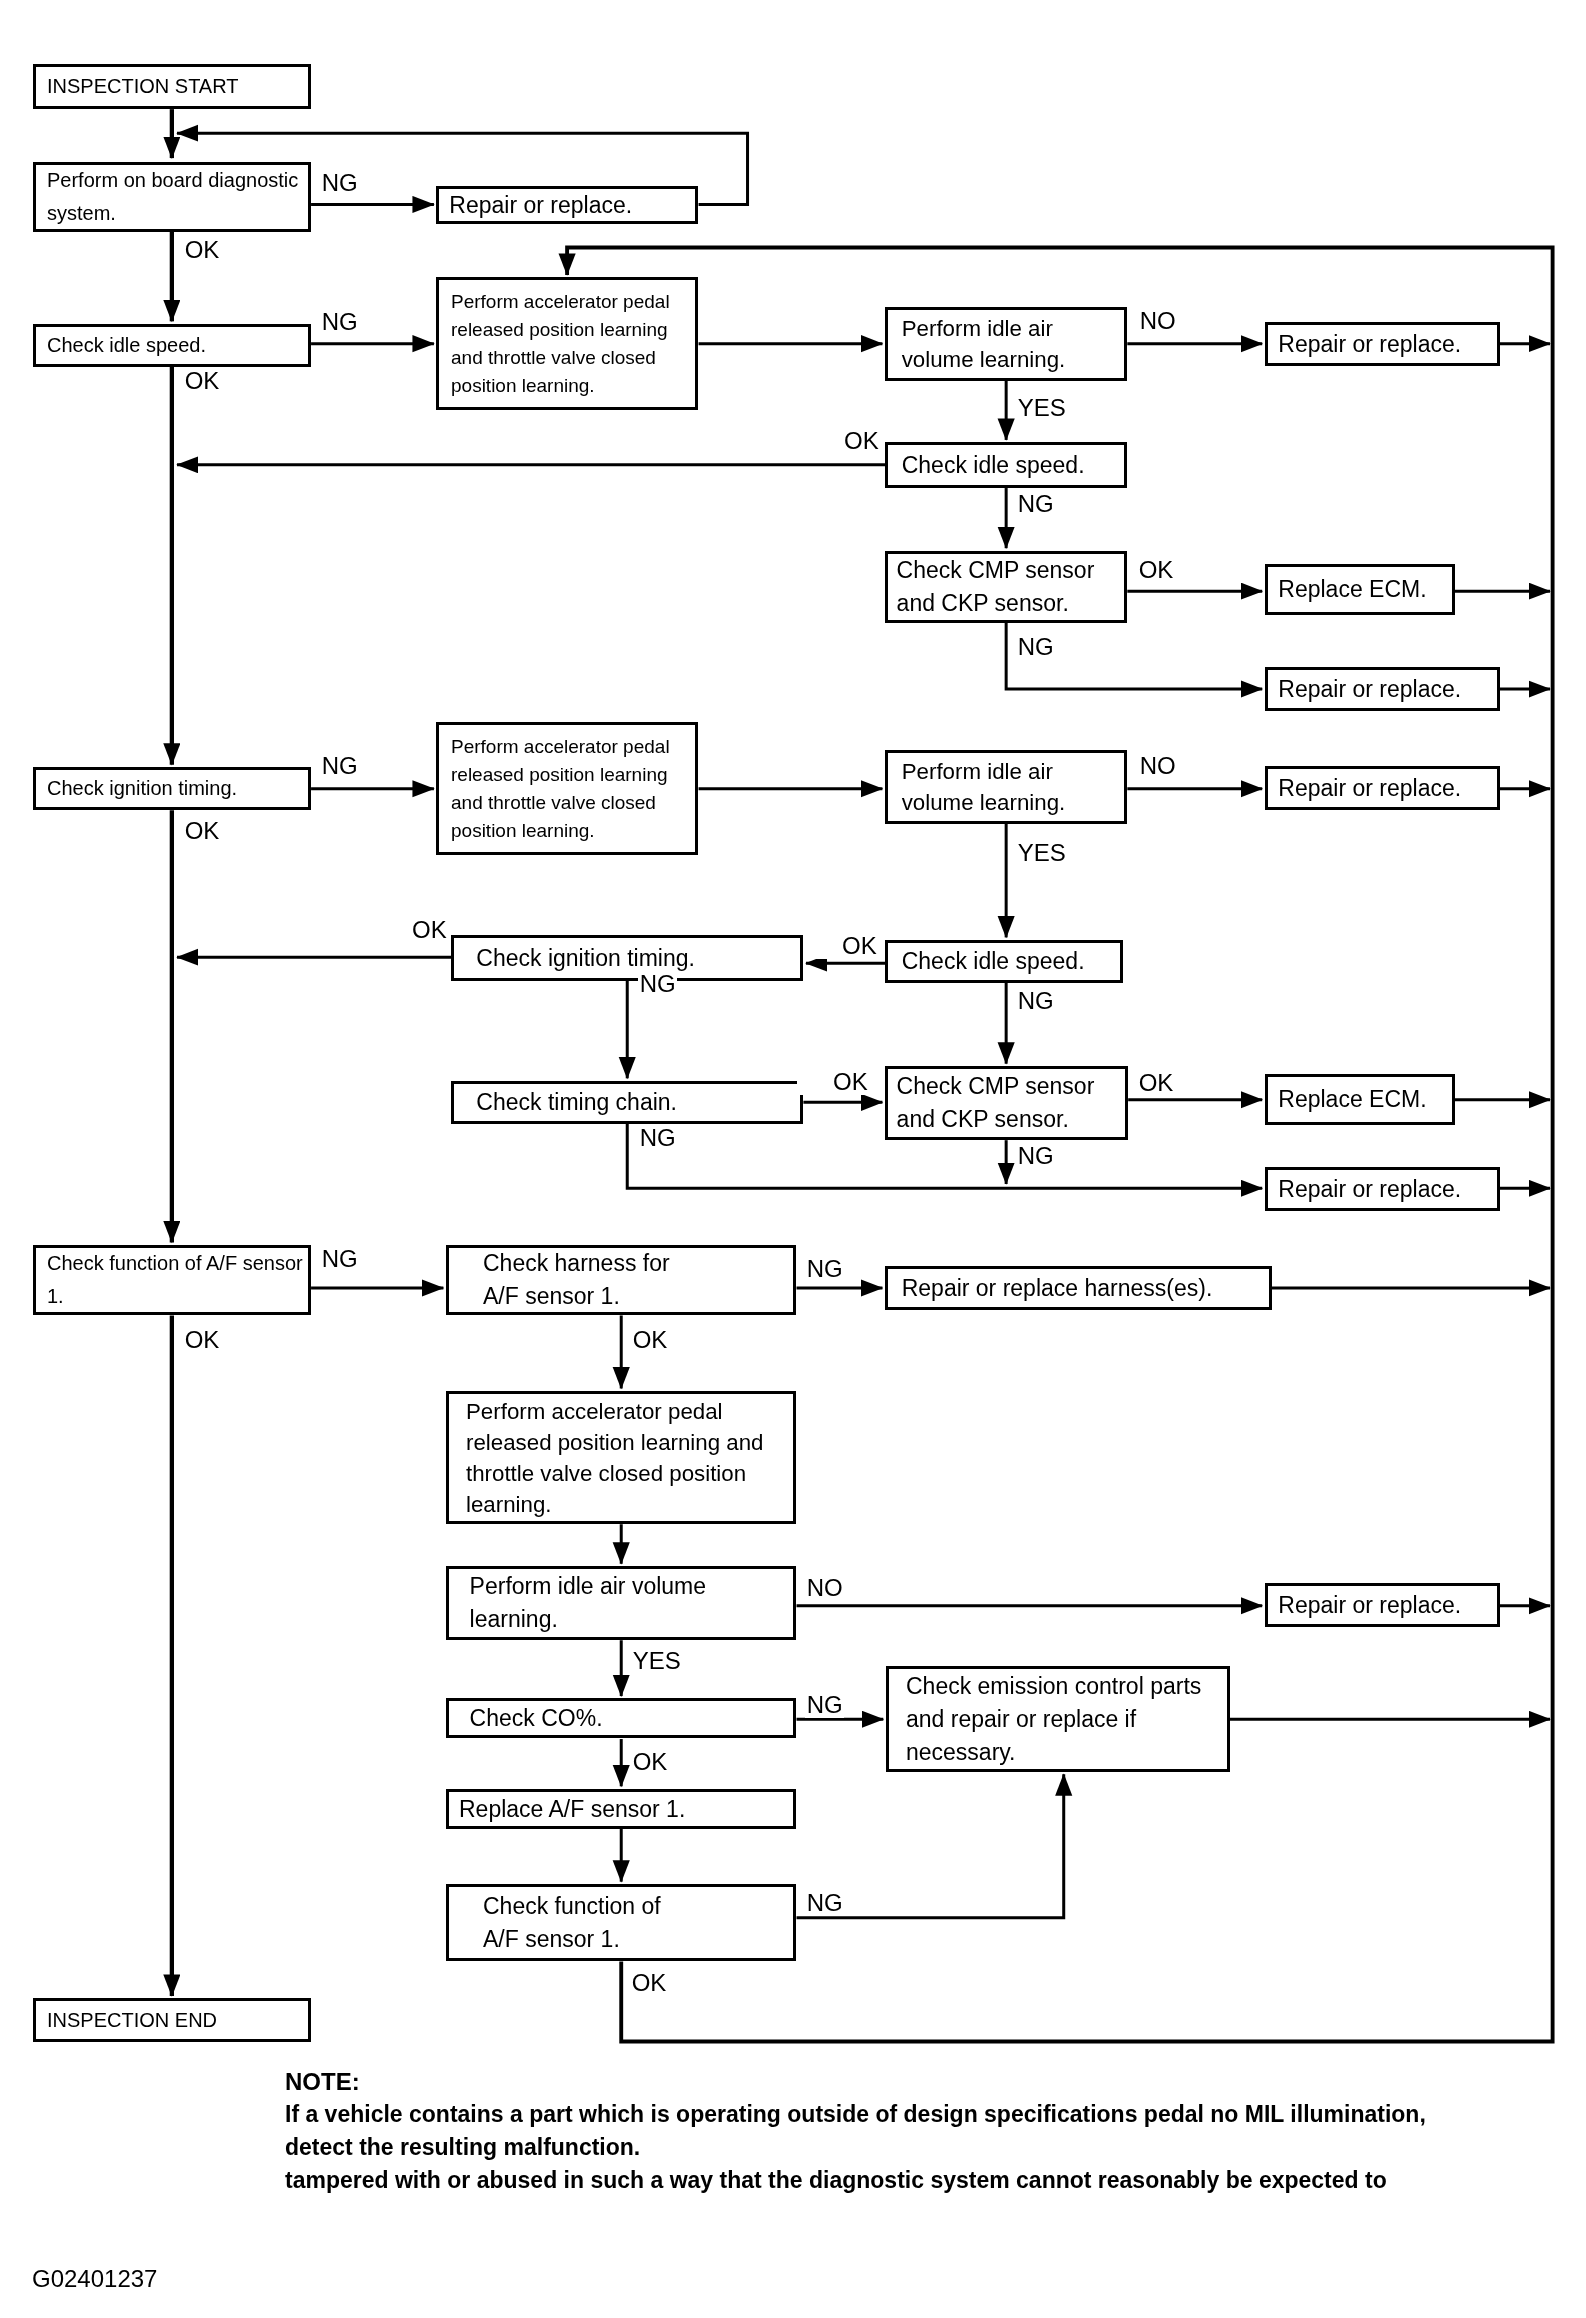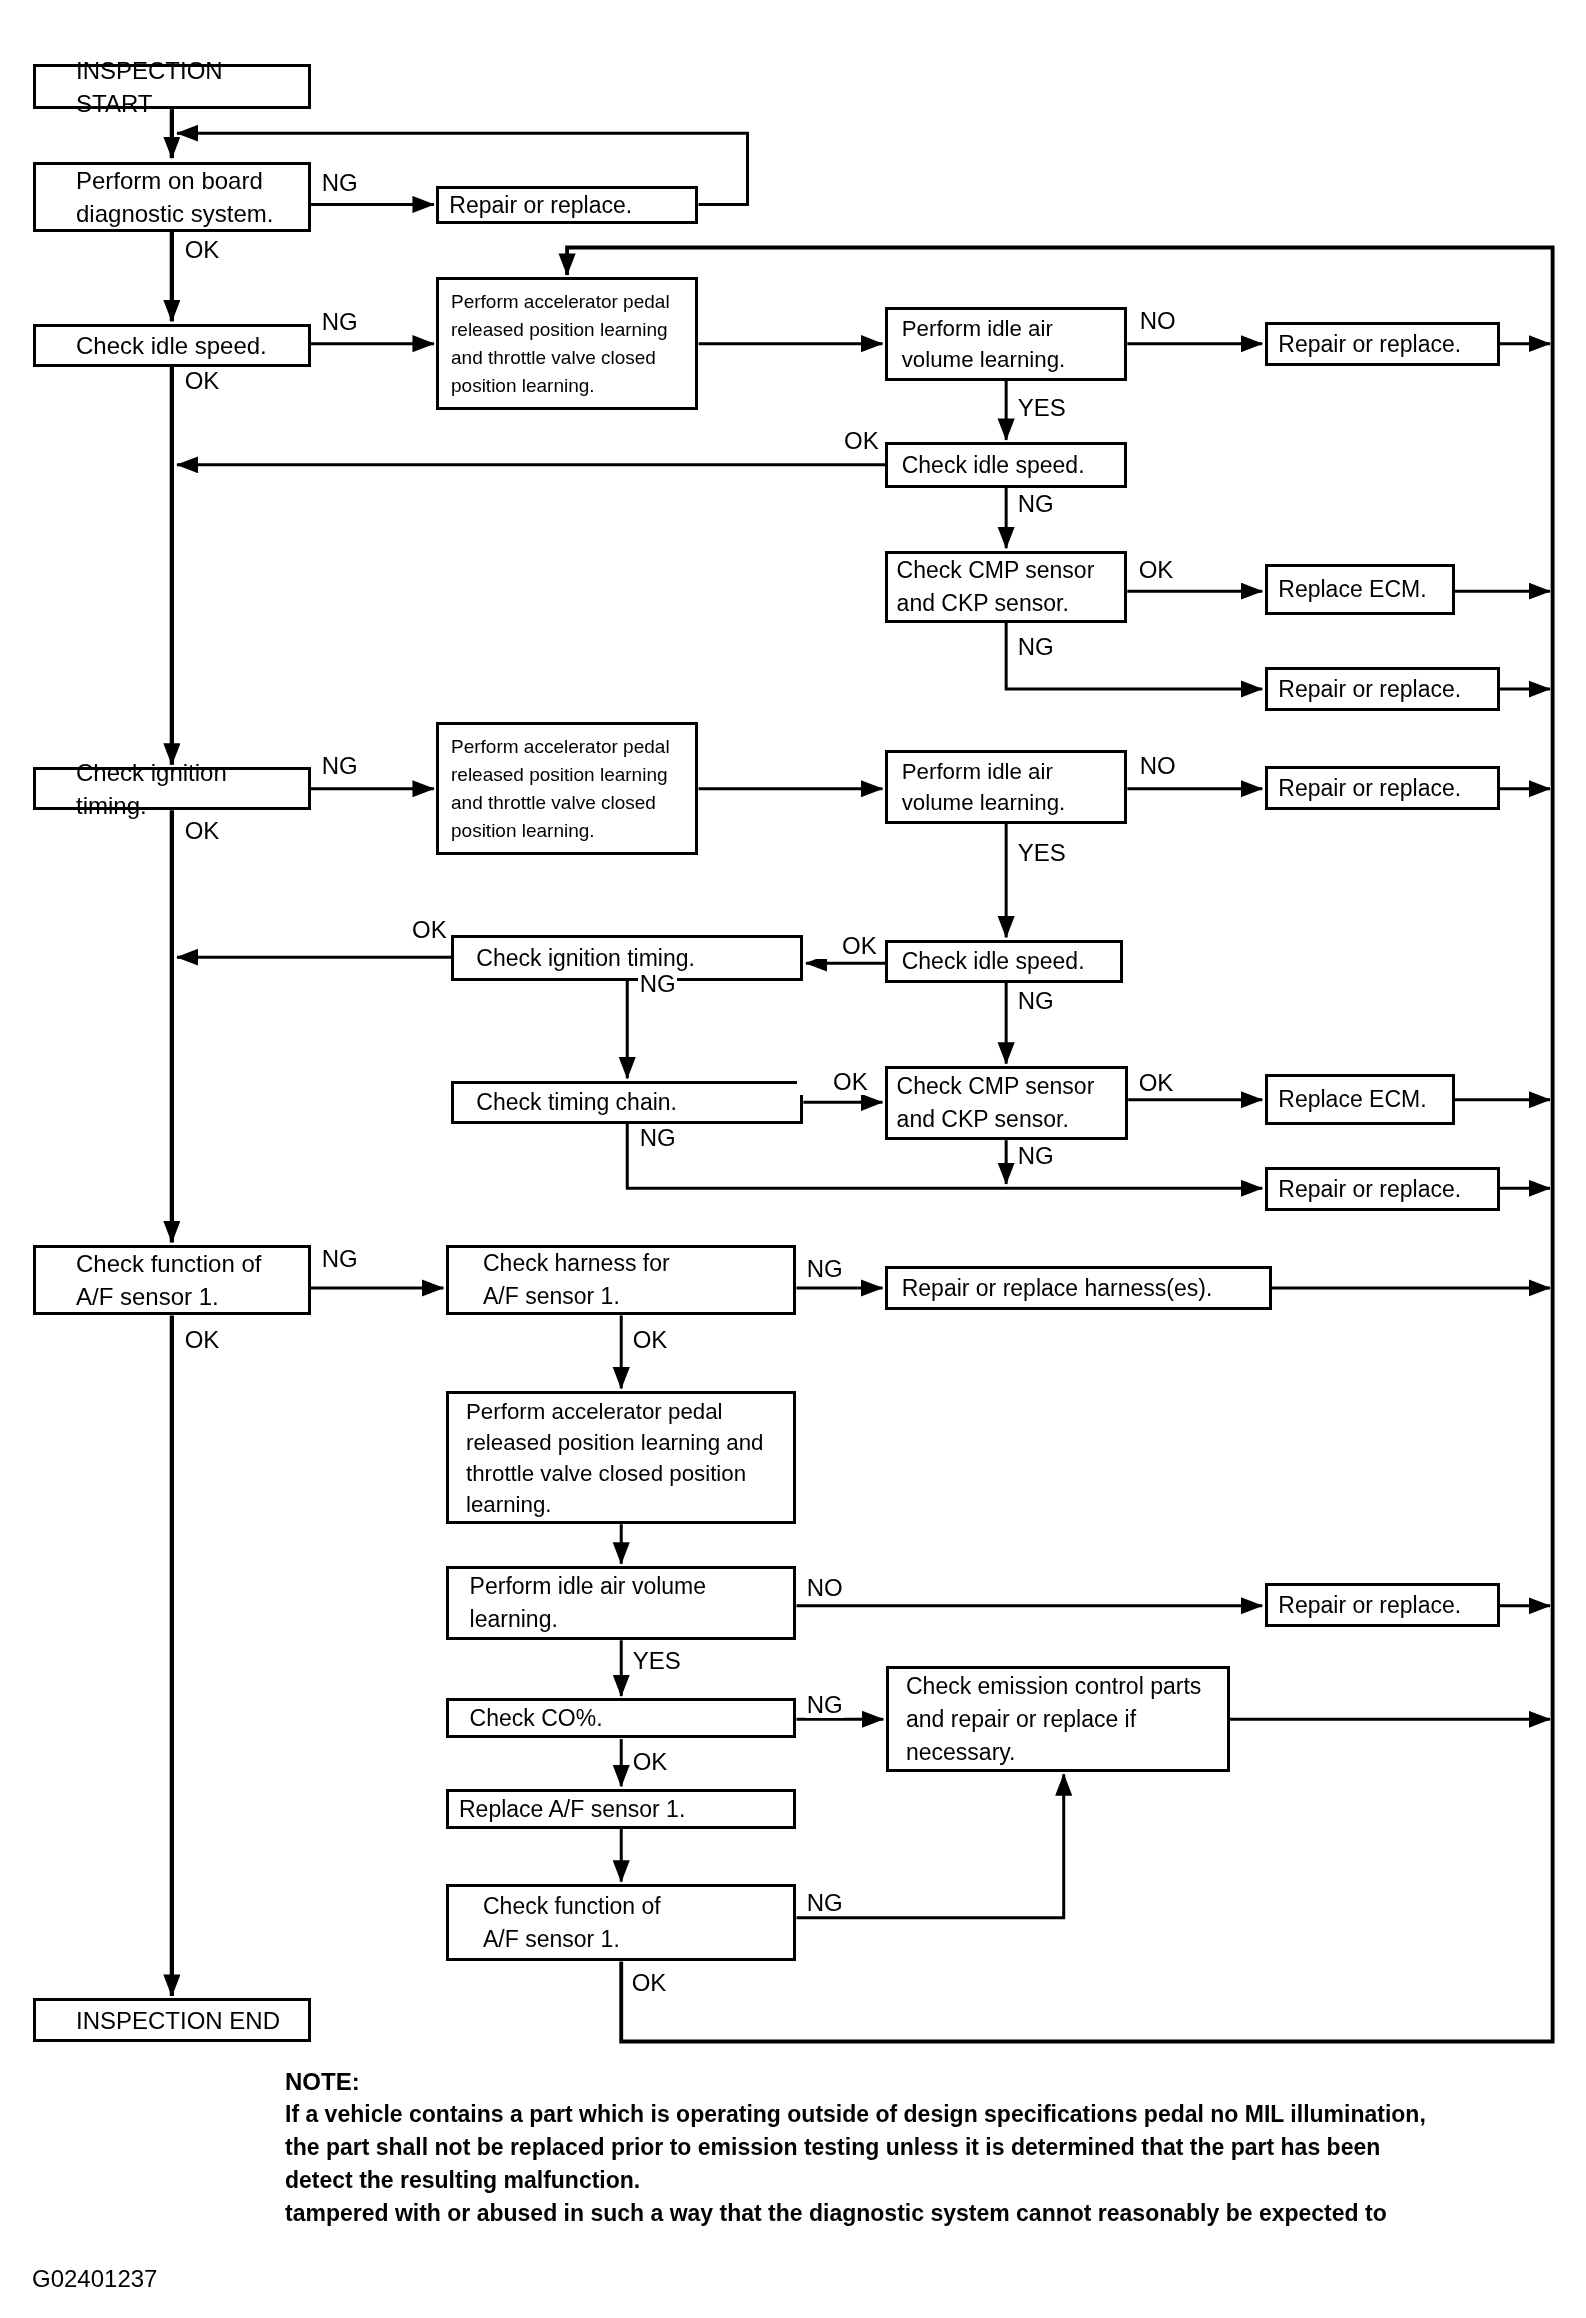--- a/index.html
+++ b/index.html
@@ -16,21 +16,21 @@
   #wires polyline.b{stroke-width:4.5;}
   .box{
     position:absolute;box-sizing:border-box;
     border:3.4px solid #000;background:#fff;
     display:flex;align-items:center;
     font-size:23px;line-height:33px;
     padding-left:13.7px;padding-right:5.2px;
     white-space:normal;
   }
   .box .txt{display:block;}
-  .c1{padding-left:40px;font-size:24px;}
+  .c1{padding-left:11px;font-size:20px;}
   .a{font-size:19px;line-height:28px;padding-left:12px;padding-right:1.7px;}
   .a3{font-size:22.3px;line-height:31px;padding-left:17px;}
   .em{line-height:33px;padding-left:17px;}
   .wrap240 .txt{max-width:215px;}
   .lbl{
     position:absolute;font-size:24px;line-height:26px;
     background:#fff;padding:0 1.7px;white-space:nowrap;
   }
   .lbl.ra{text-align:right;width:69px;}
   #note{position:absolute;left:285px;top:2065px;font-weight:bold;}
@@ -224,21 +224,20 @@
   <div class="lbl" style="left:805px;top:1575px">NO</div>
   <div class="lbl" style="left:631px;top:1648px">YES</div>
   <div class="lbl" style="left:805px;top:1692px">NG</div>
   <div class="lbl" style="left:631px;top:1749px">OK</div>
   <div class="lbl" style="left:805px;top:1890px">NG</div>
   <div class="lbl" style="left:630px;top:1970px">OK</div>
 
   <div id="note">
     <div class="nh">NOTE:</div>
     <div class="nl">If a vehicle contains a part which is operating outside of design specifications pedal no MIL illumination,</div>
-    <div class="nl">the part shall not be replaced prior to emission testing unless it is determined that the part has been</div>
     <div class="nl">detect the resulting malfunction.</div>
     <div class="nl">tampered with or abused in such a way that the diagnostic system cannot reasonably be expected to</div>
   </div>
 
   <div id="figcode">G02401237</div>
 
 </div>
 
 
 </body></html>

